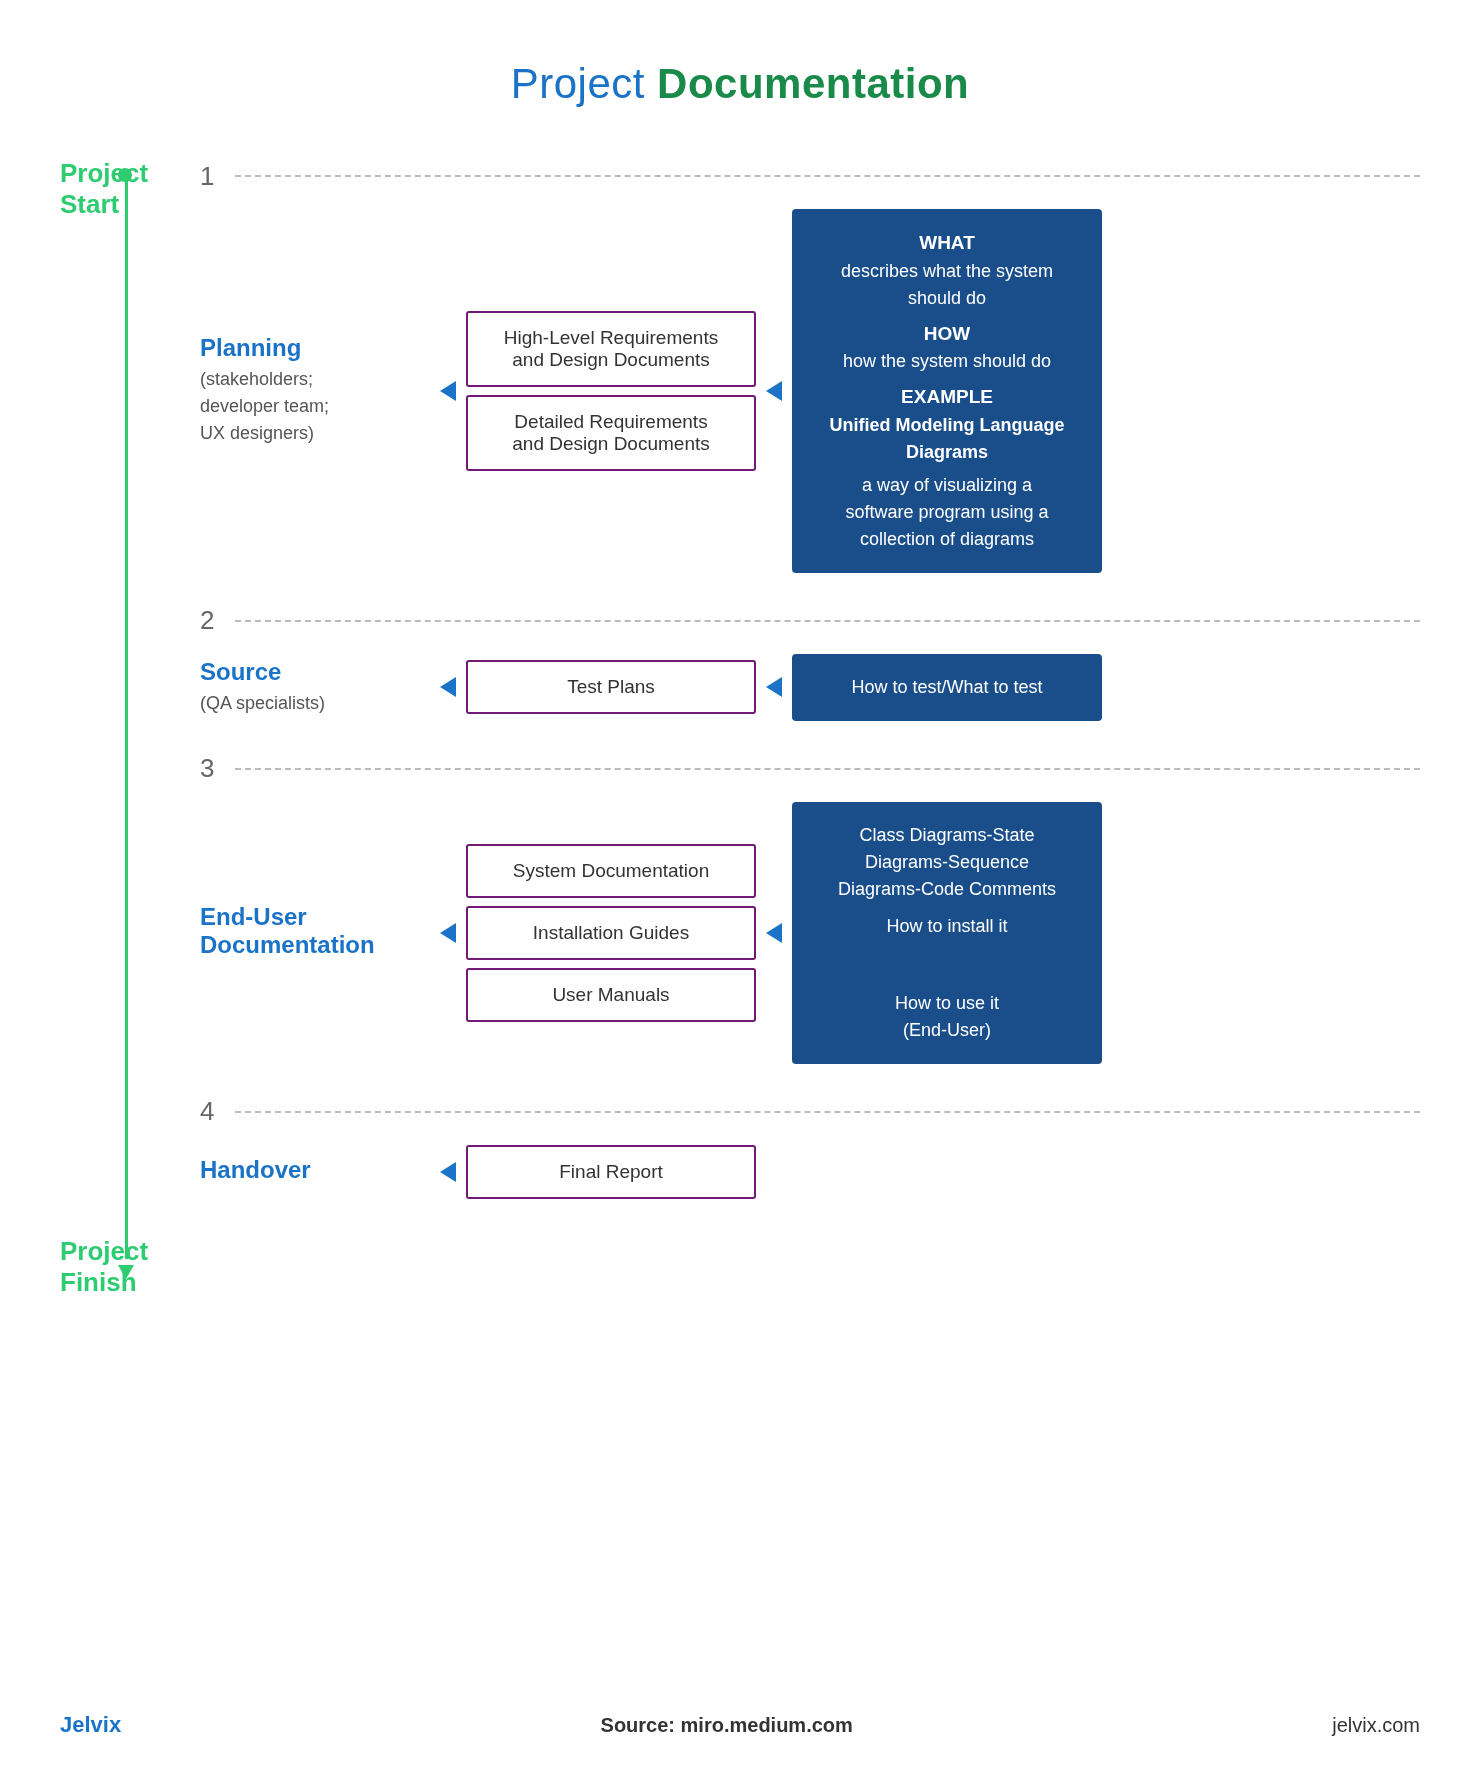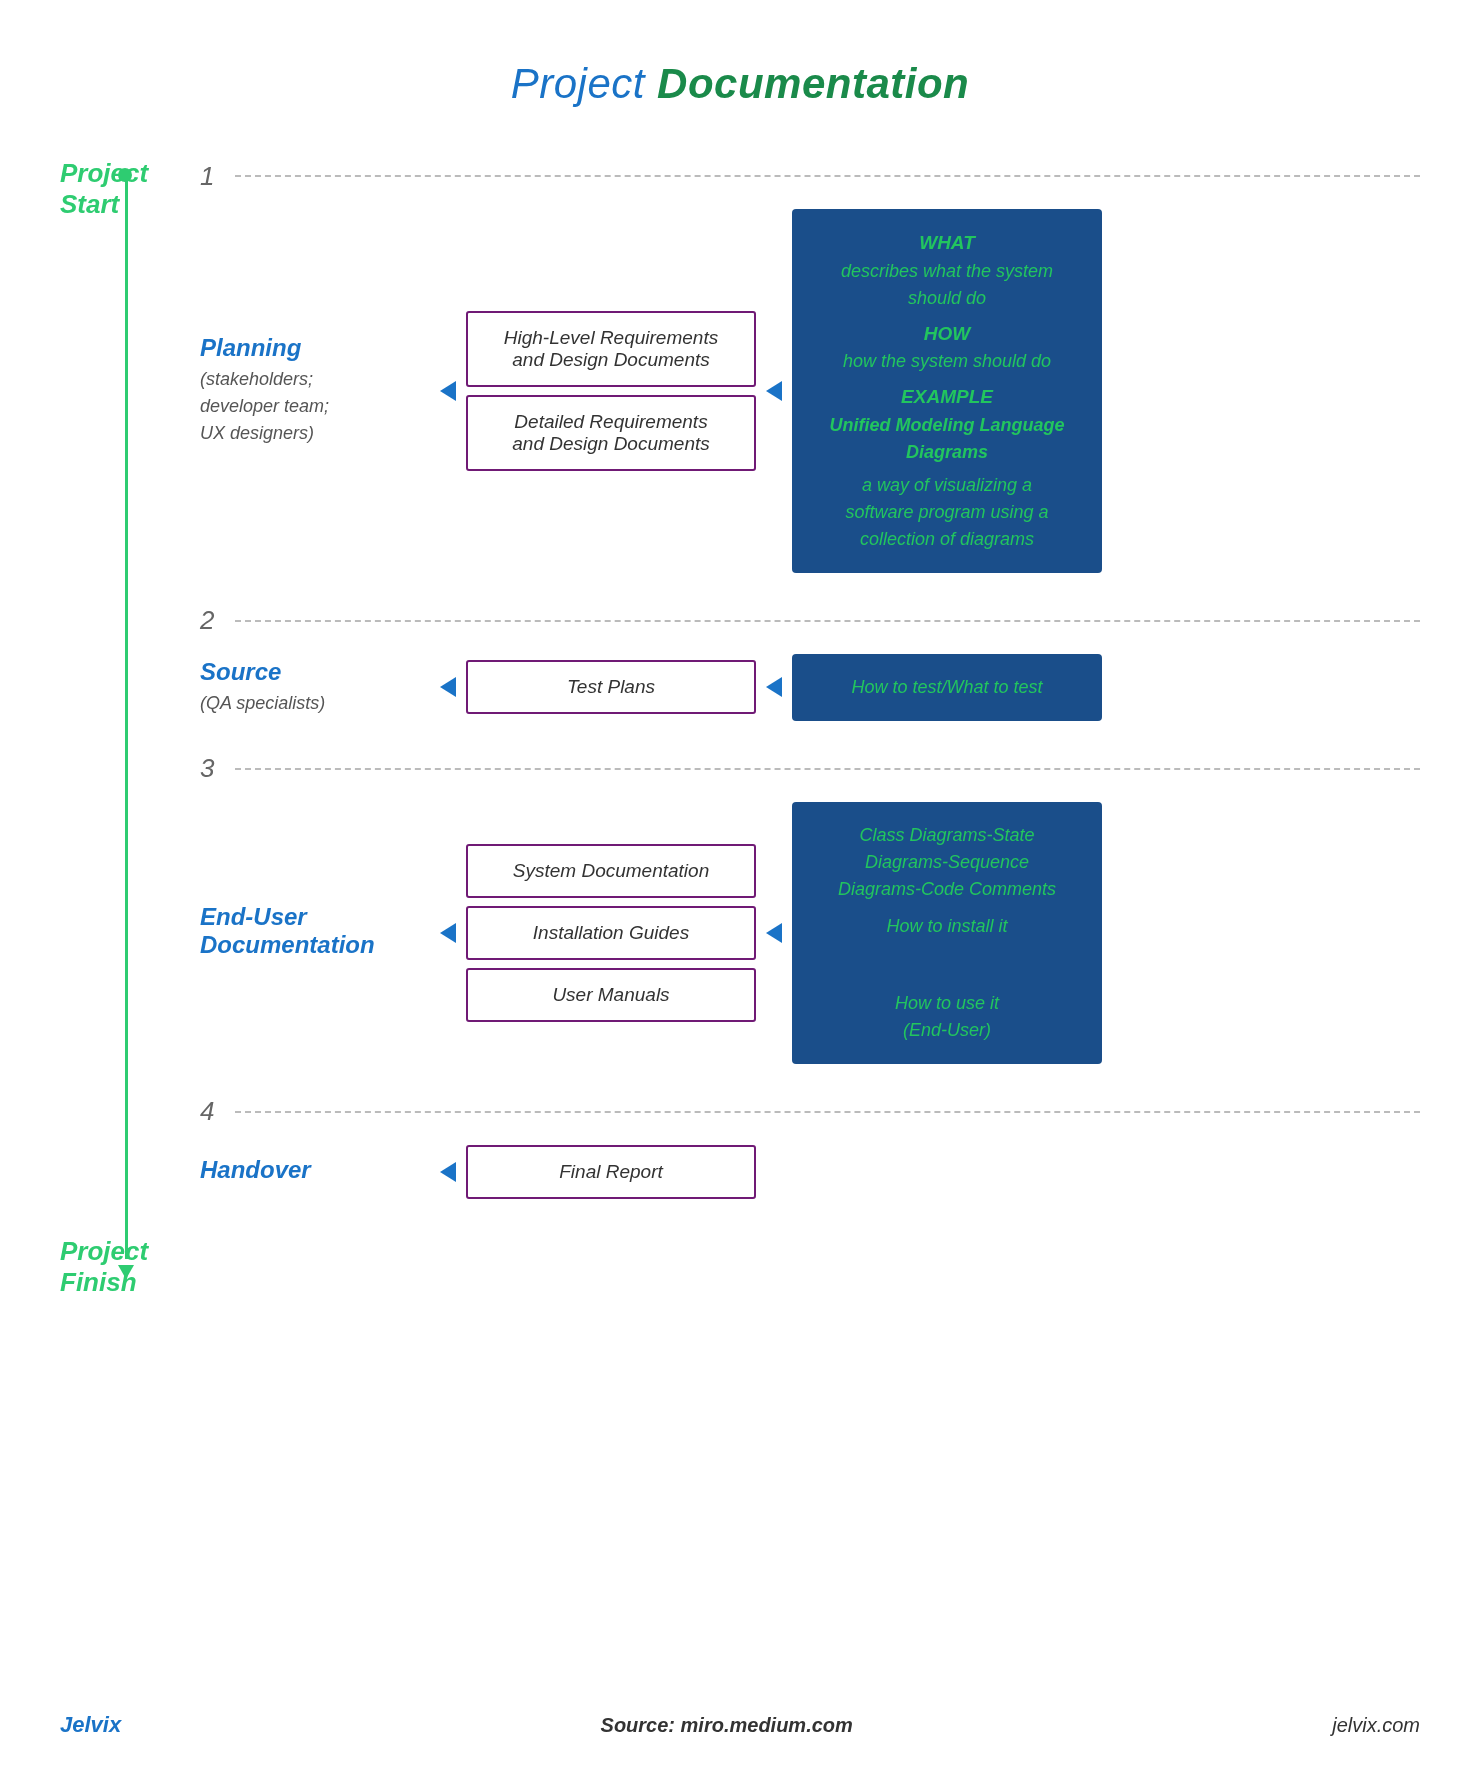--- a/index.html
+++ b/index.html
@@ -11,21 +11,20 @@
       position: relative;
       overflow-x: hidden;
     }
 
     .page-container {
       width: 1480px;
       min-height: 1768px;
       background: #fff;
       padding: 40px 60px 60px 60px;
       position: relative;
-      font-style: italic;
     }
 
     
     .page-title {
       text-align: center;
       font-size: 42px;
       font-weight: 400;
       color: #1a73c7;
       margin-bottom: 50px;
       margin-top: 20px;
@@ -221,21 +220,21 @@
       font-size: 19px;
       color: #333;
       text-align: center;
       background: #fff;
       min-width: 290px;
       max-width: 320px;
     }
 
     .info-panel {
       background: #1a4e8a;
-      color: #22c55e;
+      color: #ffffff;
       border-radius: 4px;
       padding: 20px 22px;
       text-align: center;
       line-height: 1.5;
       min-width: 310px;
       max-width: 360px;
       align-self: stretch;
       display: flex;
       flex-direction: column;
       justify-content: center;

